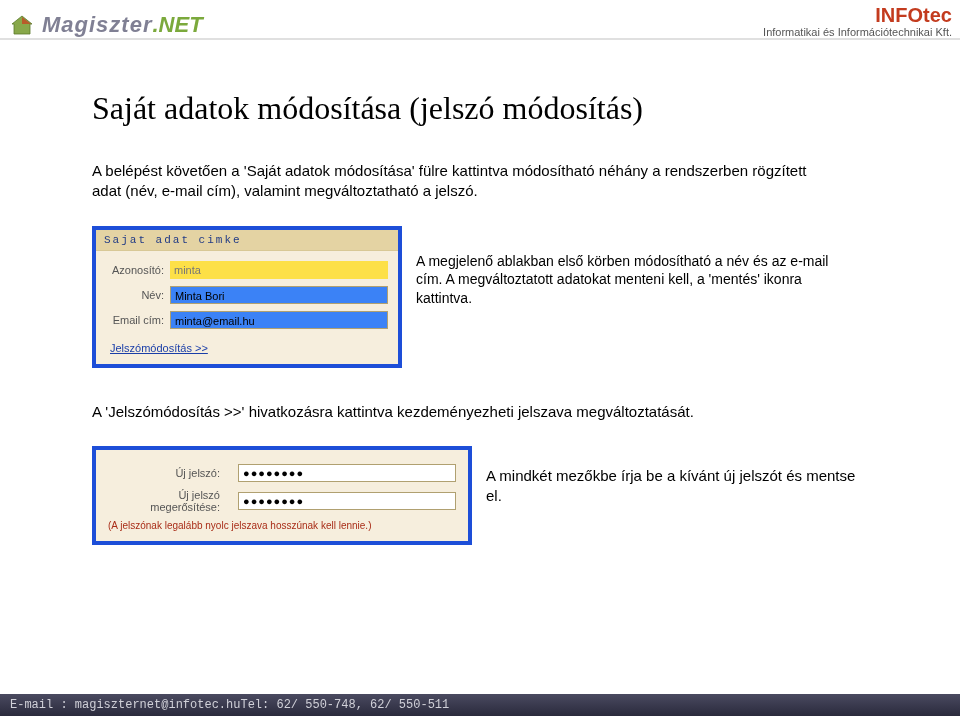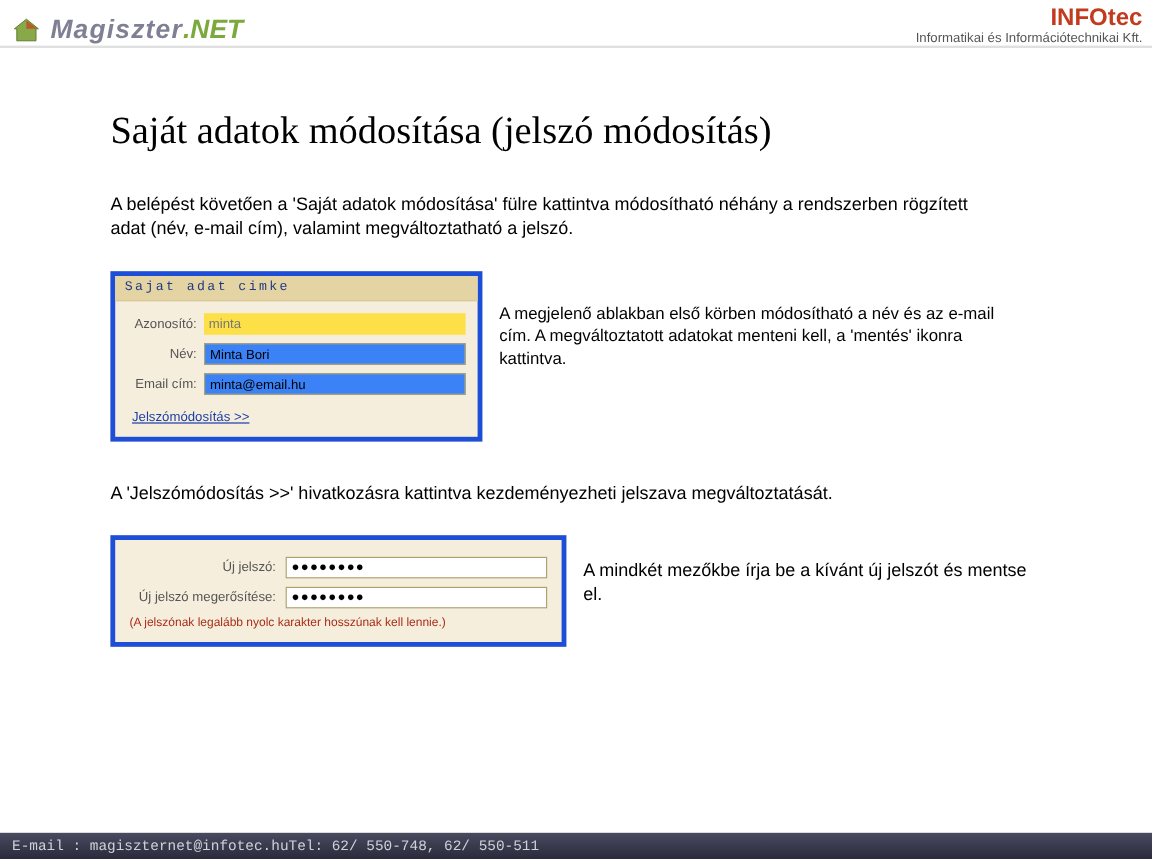--- a/index.html
+++ b/index.html
@@ -126,21 +126,21 @@
     display: flex;
     gap: 14px;
   }
   .panel2 { width: 380px; }
   .panel2 .panel-body { padding: 14px 12px 10px 12px; }
   .form-label2 {
     width: 130px;
     text-align: right;
     color: #555;
     font-size: 11px;
-    padding-right: 8px;
+    padding-right: 18px;
   }
   .pw-input {
     flex: 1;
     background: #fff;
     border: 1px solid #b0a070;
     font-size: 11px;
     padding: 2px 4px;
     height: 18px;
     letter-spacing: 1px;
   }
@@ -222,21 +222,21 @@
     <div class="panel panel2">
       <div class="panel-body">
         <div class="form-row">
           <div class="form-label2">Új jelszó:</div>
           <div class="pw-input">●●●●●●●●</div>
         </div>
         <div class="form-row">
           <div class="form-label2">Új jelszó megerősítése:</div>
           <div class="pw-input">●●●●●●●●</div>
         </div>
-        <div class="hint">(A jelszónak legalább nyolc karakter hosszúnak kell lennie.)</div>
+        <div class="hint">(A jelszónak legalább nyolc jelszava hosszúnak kell lennie.)</div>
       </div>
     </div>
     <div class="side-text2">A mindkét mezőkbe írja be a kívánt új jelszót és mentse el.</div>
   </div>
 </div>
 
 <div class="footer">
   <div>E-mail : magiszternet@infotec.hu</div>
   <div>Tel: 62/ 550-748, 62/ 550-511</div>
 </div>

